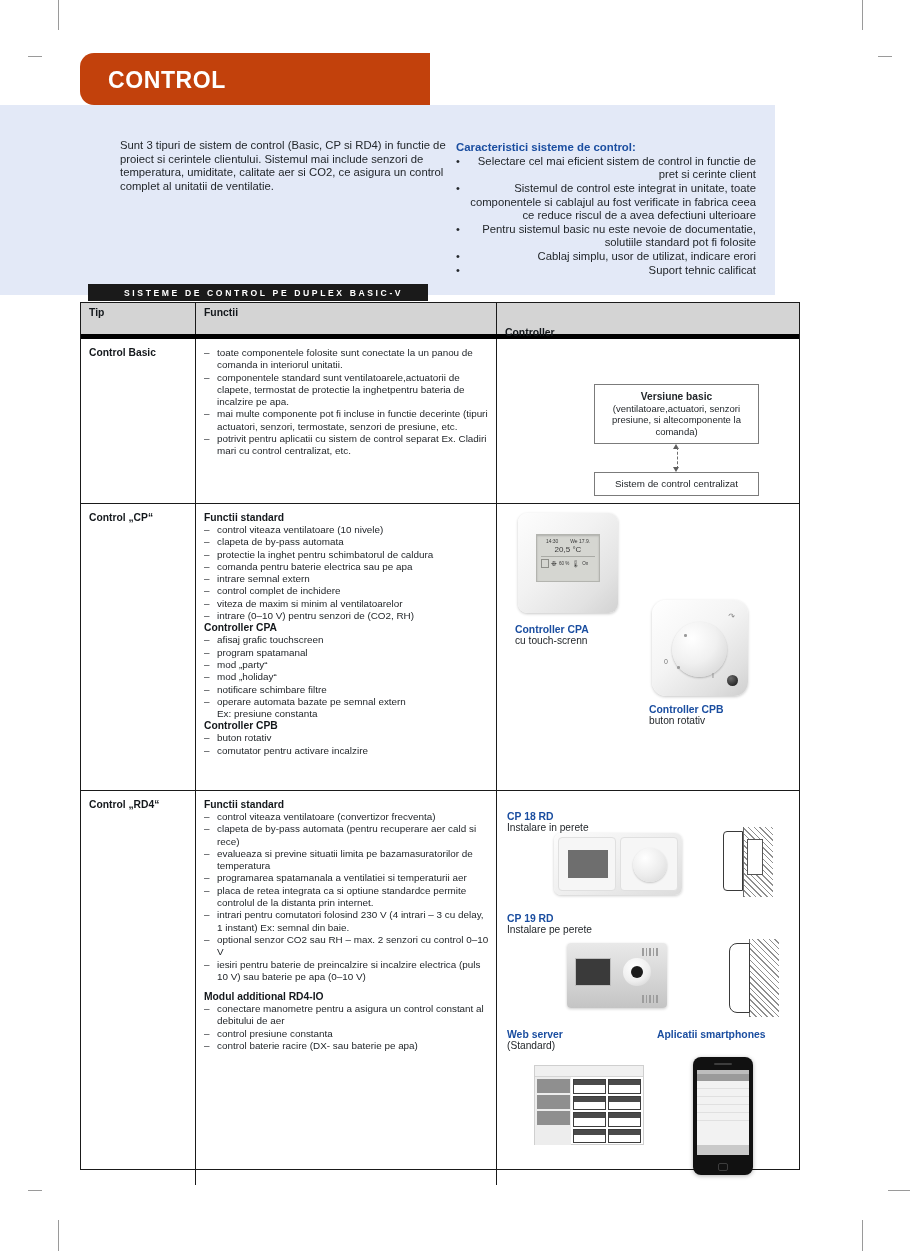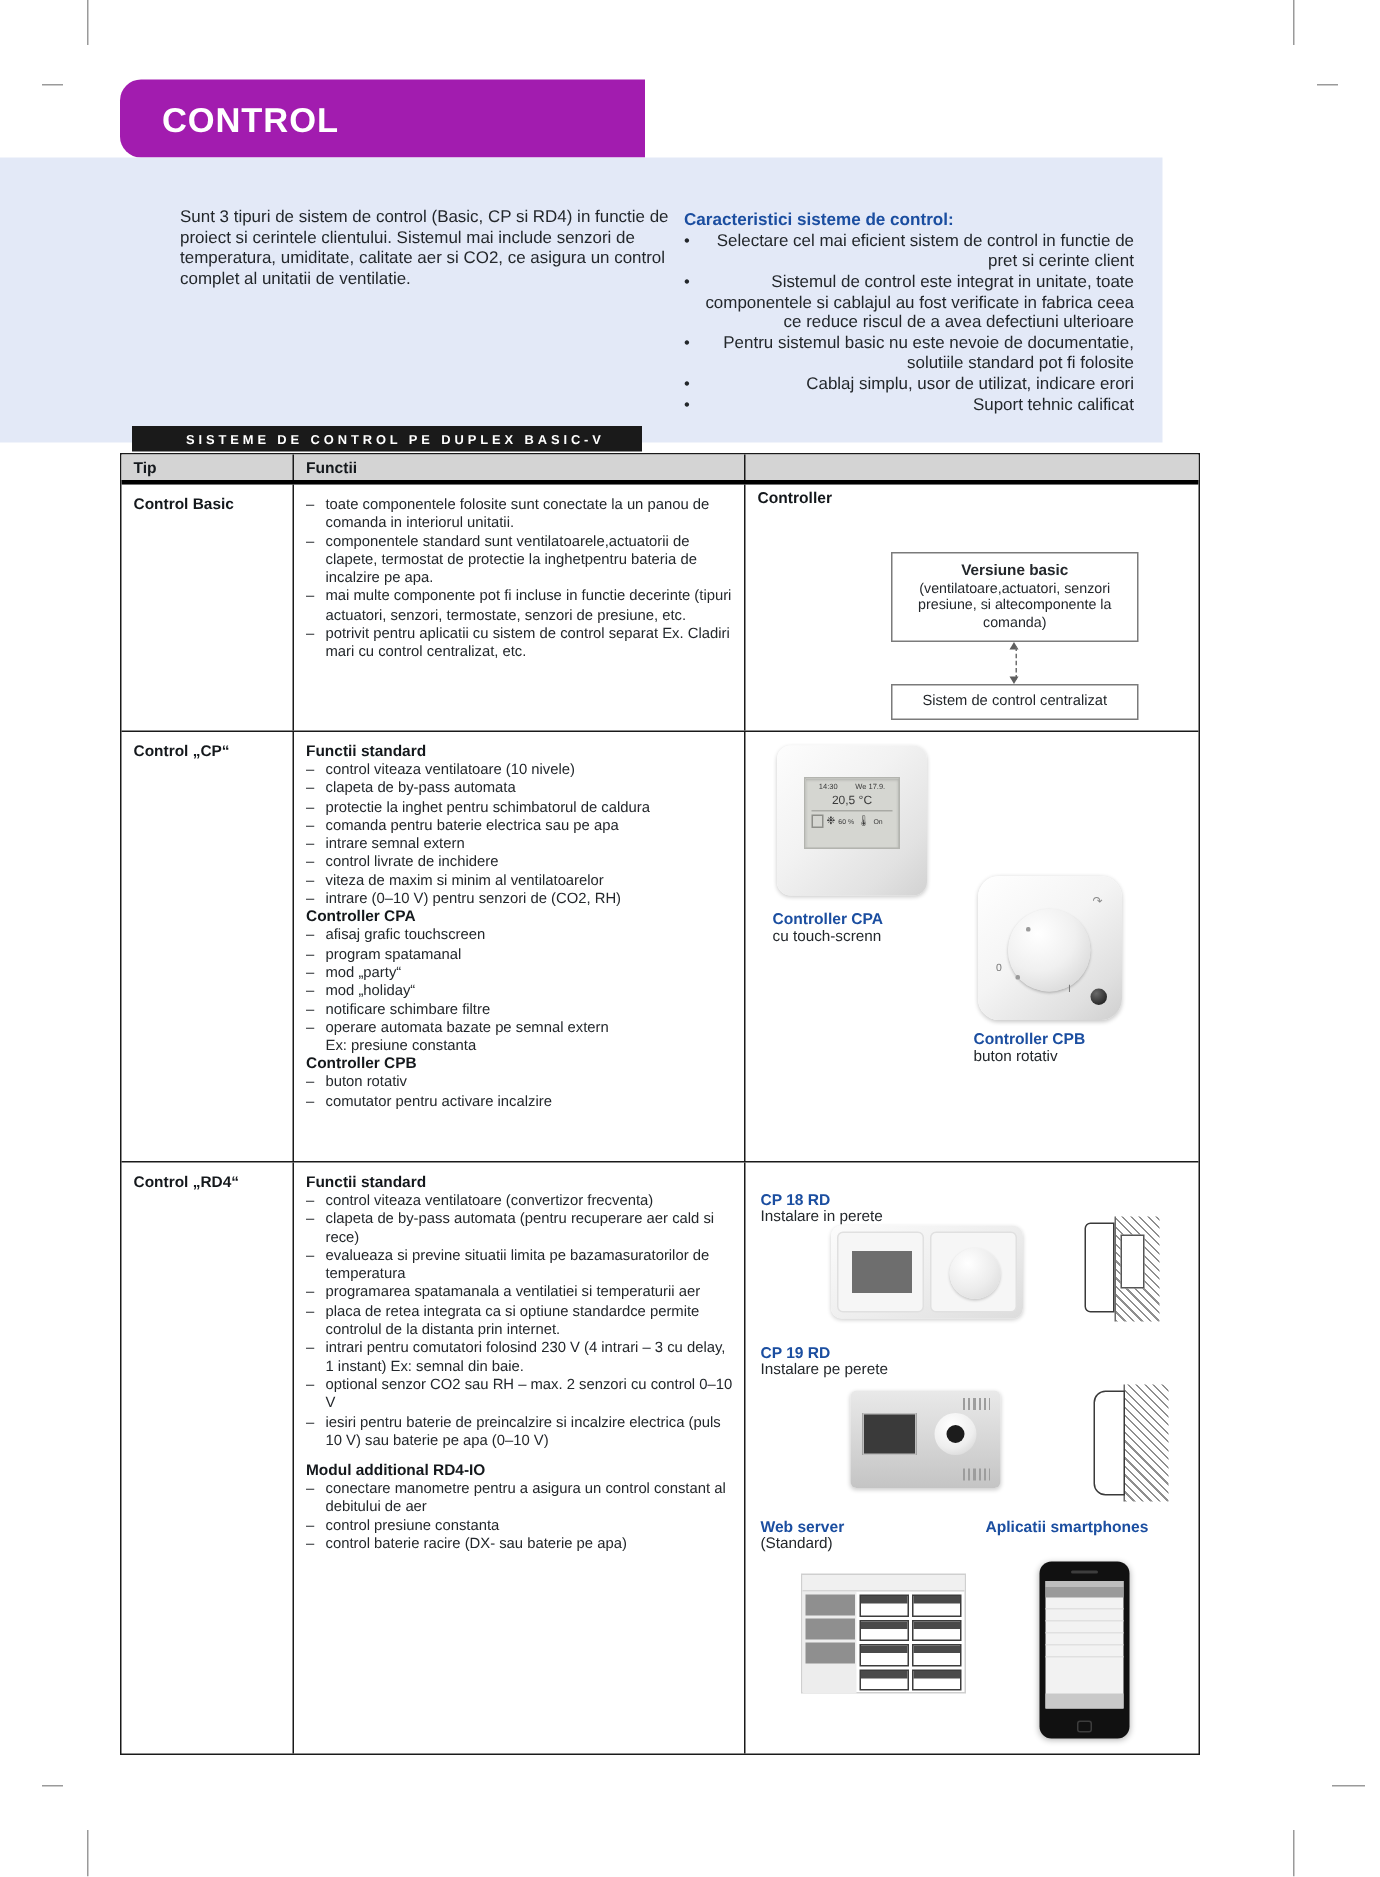--- a/index.html
+++ b/index.html
@@ -14,21 +14,21 @@
   }
 
   
   .crop { position:absolute; background:#9a9a9a; }
   .crop.v { width:1px; }
   .crop.h { height:1px; }
 
   
   #title-banner {
     position:absolute; left:80px; top:53px; width:350px; height:52px;
-    background:#a21caf;
+    background:#c2410c;
     border-top-left-radius:14px; border-bottom-left-radius:14px;
   }
   #title-banner .txt {
     color:#ffffff; font-size:23px; font-weight:bold; letter-spacing:0.6px;
     position:absolute; left:28px; top:14px;
   }
 
   
   #intro-panel {
     position:absolute; left:0; top:105px; width:775px; height:190px;
@@ -60,21 +60,21 @@
   #section-strip .txt {
     color:#fff; font-size:8.6px; font-weight:bold; letter-spacing:2.6px;
     position:absolute; left:12px; top:4px;padding-left:24px;
   }
 
   
   #table {
     position:absolute; left:80px; top:302px; width:720px; height:868px;
     border:1px solid #1a1a1a;
   }
-  .thead { display:flex; height:20px; background:#d4d4d4; border-bottom:3px solid #000000; }
+  .thead { display:flex; height:36px; background:#d4d4d4; border-bottom:5px solid #000000; }
   .thead .c { font-size:10.4px; font-weight:bold; padding:4px 0 0 8px; color:#14181c; }
   .col-a { width:115px; border-right:1px solid #1a1a1a; }
   .col-b { width:301px; border-right:1px solid #1a1a1a; }
   .col-c { flex:1;margin-top:20px; }
 
   .trow { display:flex; border-bottom:1px solid #1a1a1a; }
   .trow:last-child { border-bottom:none; }
   .trow .cell-a { width:115px; border-right:1px solid #1a1a1a; padding:8px 0 0 8px; }
   .trow .cell-b { width:301px; border-right:1px solid #1a1a1a; padding:8px 6px 8px 8px; }
   .trow .cell-c { flex:1; position:relative; }
@@ -312,21 +312,21 @@
       <div class="type-label">Control „CP“</div>
     </div>
     <div class="cell-b">
       <div class="sub-head">Functii standard</div>
       <ul class="dash">
         <li class="dashed">control viteaza ventilatoare (10 nivele)</li>
         <li class="dashed">clapeta de by-pass automata</li>
         <li class="dashed">protectie la inghet pentru schimbatorul de caldura</li>
         <li class="dashed">comanda pentru baterie electrica sau pe apa</li>
         <li class="dashed">intrare semnal extern</li>
-        <li class="dashed">control livrate de inchidere</li>
+        <li class="dashed">control complet de inchidere</li>
         <li class="dashed">viteza de maxim si minim al ventilatoarelor</li>
         <li class="dashed">intrare (0–10 V) pentru senzori de (CO2, RH)</li>
       </ul>
       <div class="sub-head">Controller CPA</div>
       <ul class="dash">
         <li class="dashed">afisaj grafic touchscreen</li>
         <li class="dashed">program spatamanal</li>
         <li class="dashed">mod „party“</li>
         <li class="dashed">mod „holiday“</li>
         <li class="dashed">notificare schimbare filtre</li>

